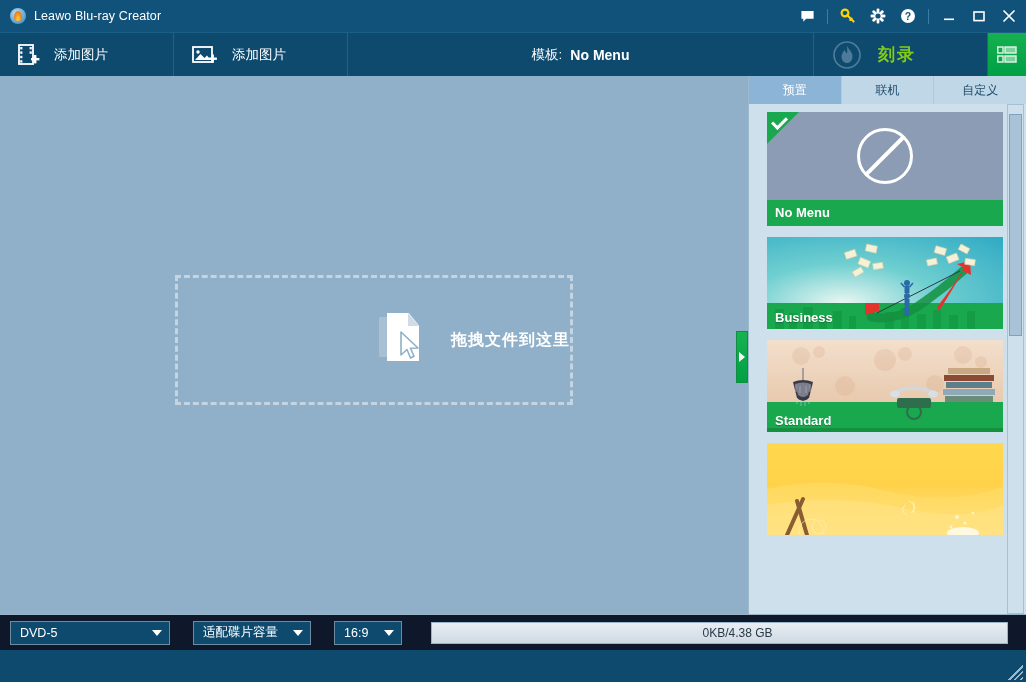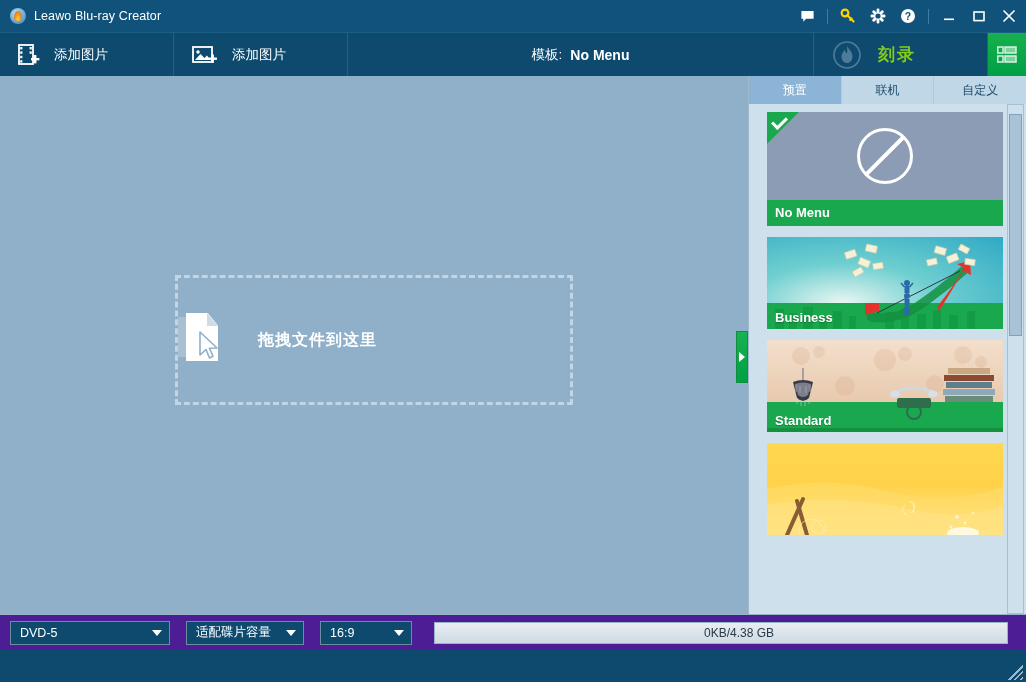--- a/index.html
+++ b/index.html
@@ -81,22 +81,22 @@
   
   .body-row { flex:1; display:flex; position:relative; min-height:0; }
 
   .content {
     flex:1; background:#8fb0c8; position:relative;
     display:flex; align-items:center; justify-content:center;
   }
   .dropzone {
     width:398px; height:130px;
     border:3px dashed #c3d5e3;
-    display:flex; align-items:center; justify-content:flex-start;
-    gap:32px; margin-top:-10px;
+    display:flex; align-items:center; justify-content:flex-end;
+    gap:24px; margin-top:-10px;
   }
   .dz-icon { position:relative; width:48px; height:54px; }
   .doc-back {
     position:absolute; left:0; top:4px; width:28px; height:40px;
     background:#a8c0d2; border-radius:1px;
   }
   .doc-front {
     position:absolute; left:8px; top:0; width:32px; height:48px;
     background:#ffffff;
     clip-path:polygon(0 0, 68% 0, 100% 26%, 100% 100%, 0 100%);
@@ -209,38 +209,38 @@
     position:absolute; right:2px; top:0; width:17px; height:100%;
     background:#cfe0ed; border:1px solid #a7c0d2;
   }
   .v-thumb {
     position:absolute; left:1px; top:9px; width:13px; height:222px;
     background:#a8c3d8; border:1px solid #7fa3bd;
   }
 
   
   .bottombar {
-    height:36px; flex:0 0 36px; background:#4c1d95;
-    display:flex; align-items:center; gap:16px; padding:0 10px;
+    height:36px; flex:0 0 36px; background:#0f172a;
+    display:flex; align-items:center; gap:23px; padding:0 10px;
     border-top:1px solid #9ab4c7;
   }
   .sel {
     height:24px; background:#0d4a6e; border:1px solid #6f8ba0;
     color:#ffffff; font-size:12.5px;
     display:flex; align-items:center; justify-content:space-between;
     padding:0 7px 0 9px; cursor:pointer;
   }
   .sel .chev {
     margin-left:10px; width:0; height:0;
     border-left:5px solid transparent; border-right:5px solid transparent;
     border-top:6px solid #ffffff;
   }
   .sel-disc { width:160px; }
   .sel-fit  { width:118px; }
-  .sel-ratio{ width:92px;text-align:right; }
+  .sel-ratio{ width:68px;text-align:right; }
   .capbar {
     flex:1; height:22px; margin-left:6px; margin-right:8px;
     background:linear-gradient(180deg,#e8eef3 0%,#cfdae3 100%);
     border:1px solid #9ab4c7;
     display:flex; align-items:center; justify-content:center;
     color:#2a3a46; font-size:12px;padding-left:36px;
   }
 
   .statusbar {
     height:32px; flex:0 0 32px; background:#0d4a6e; position:relative;

